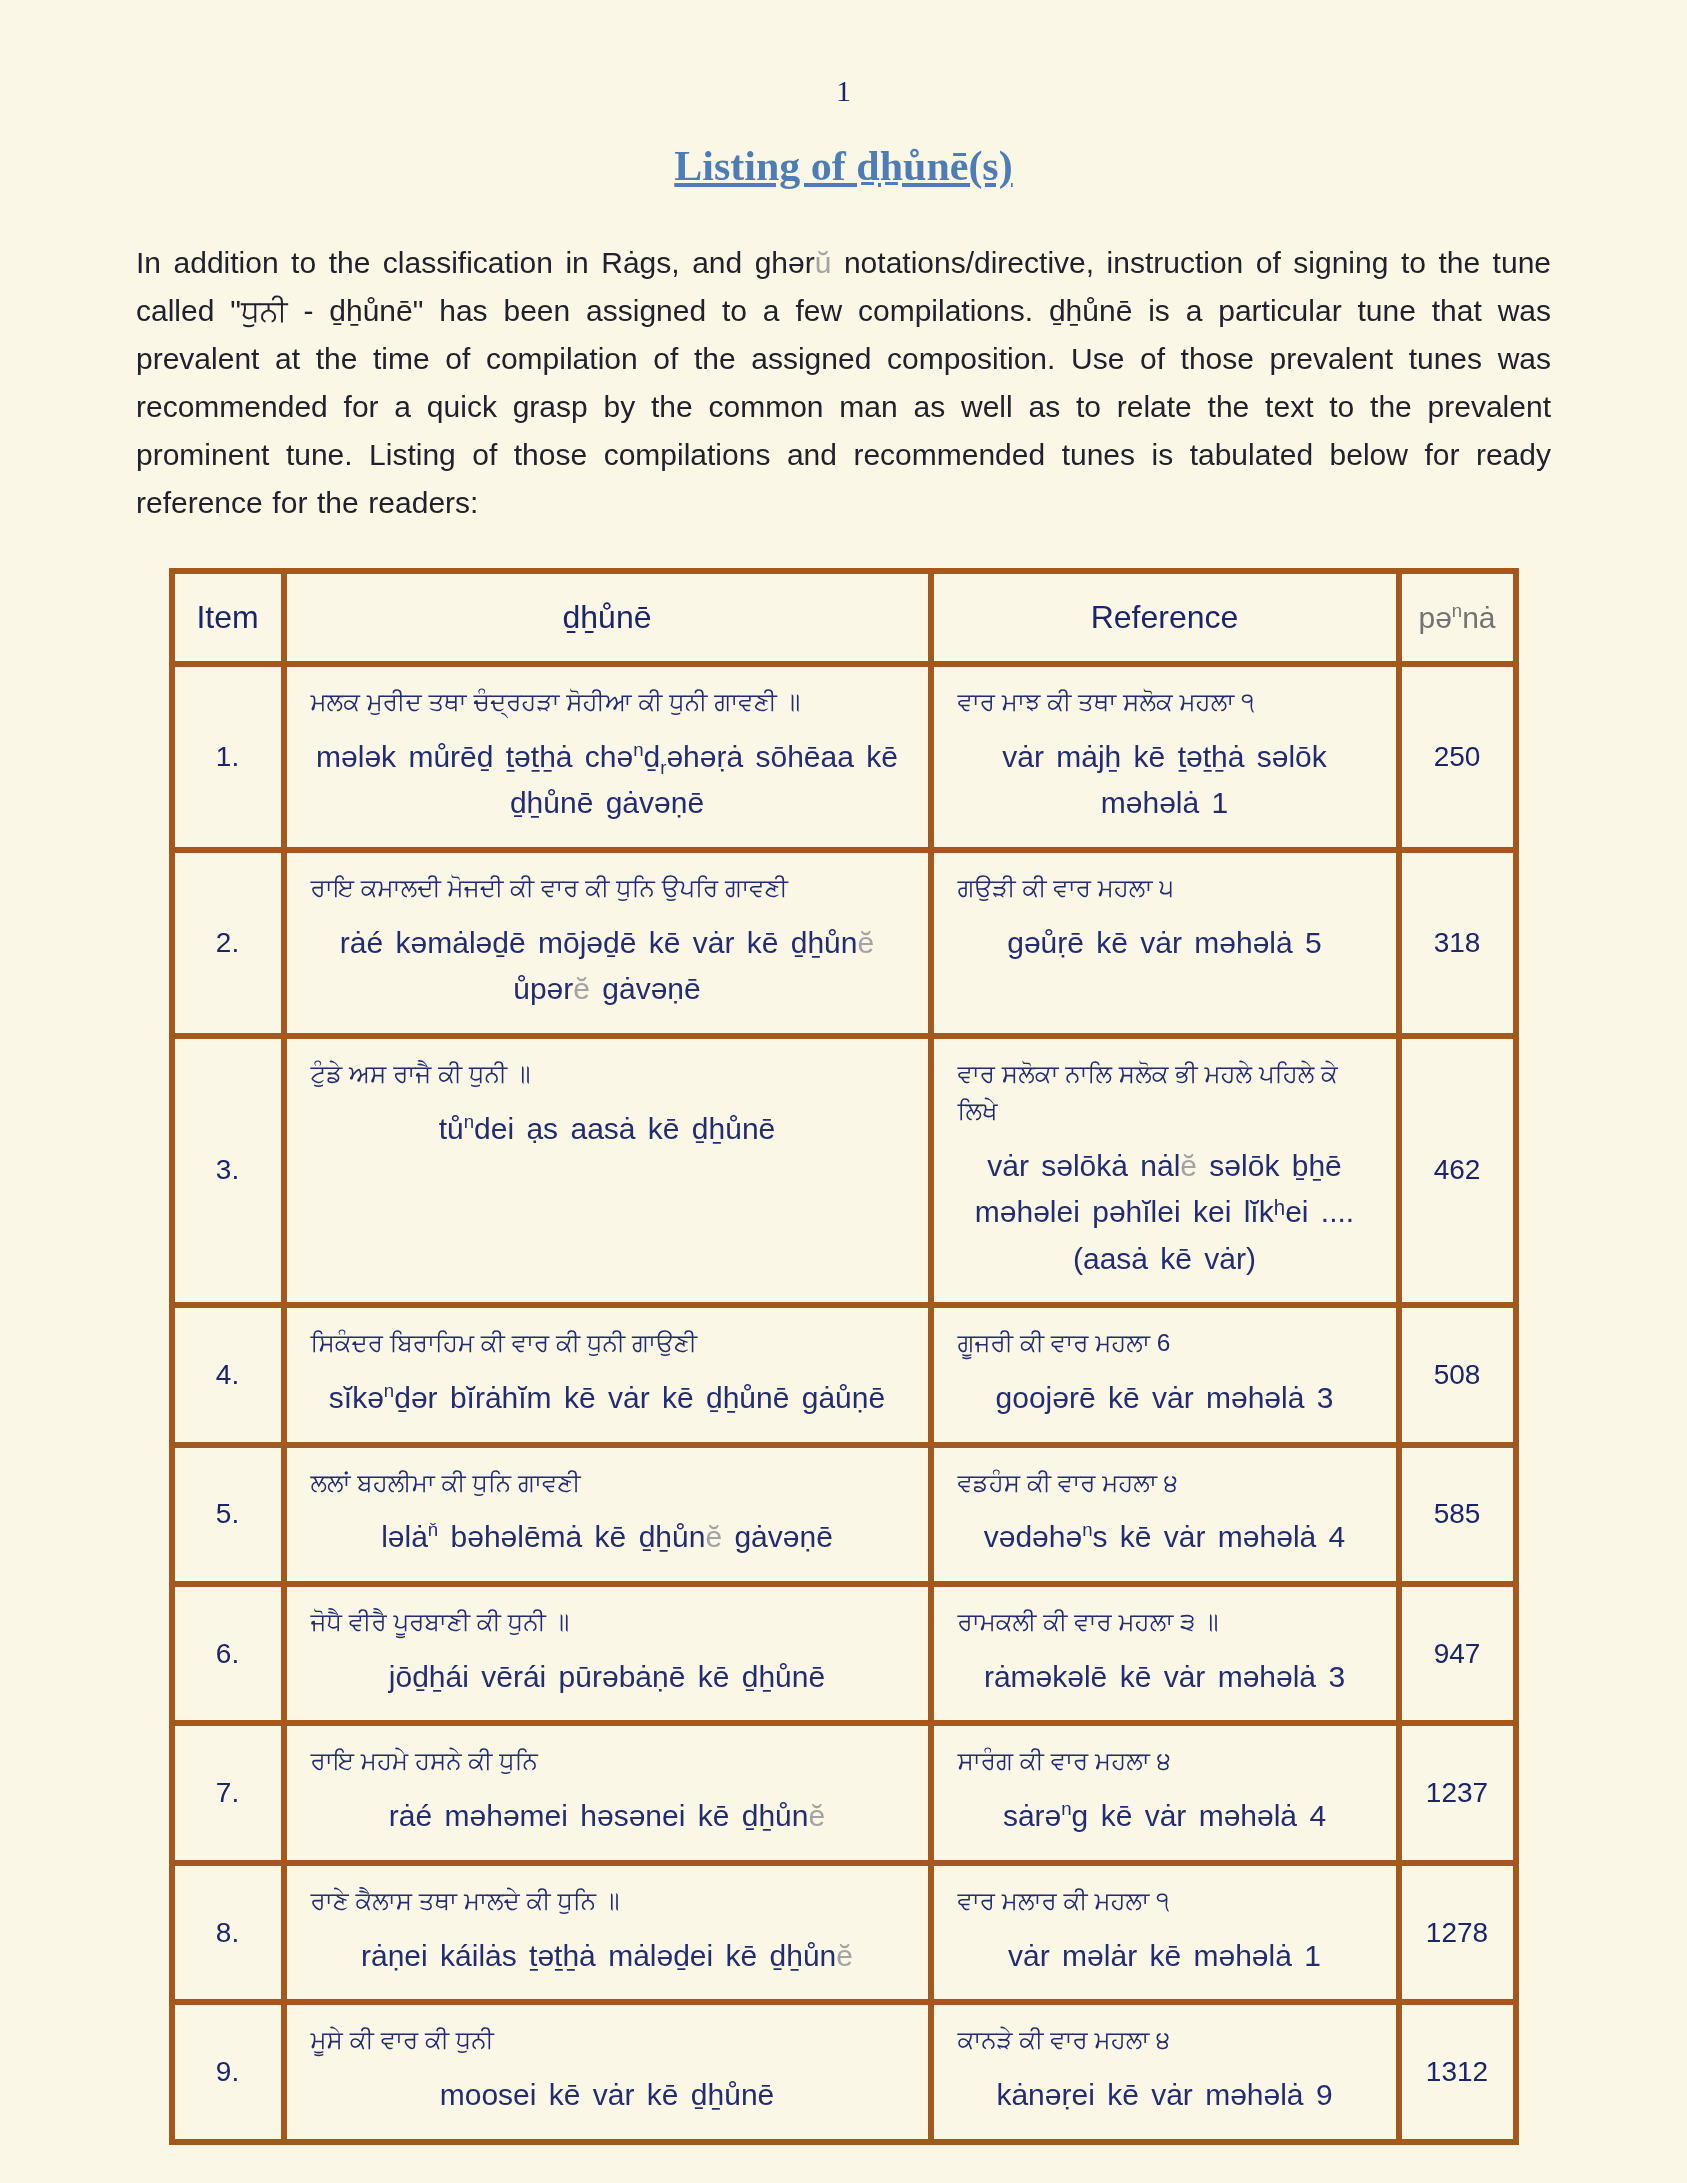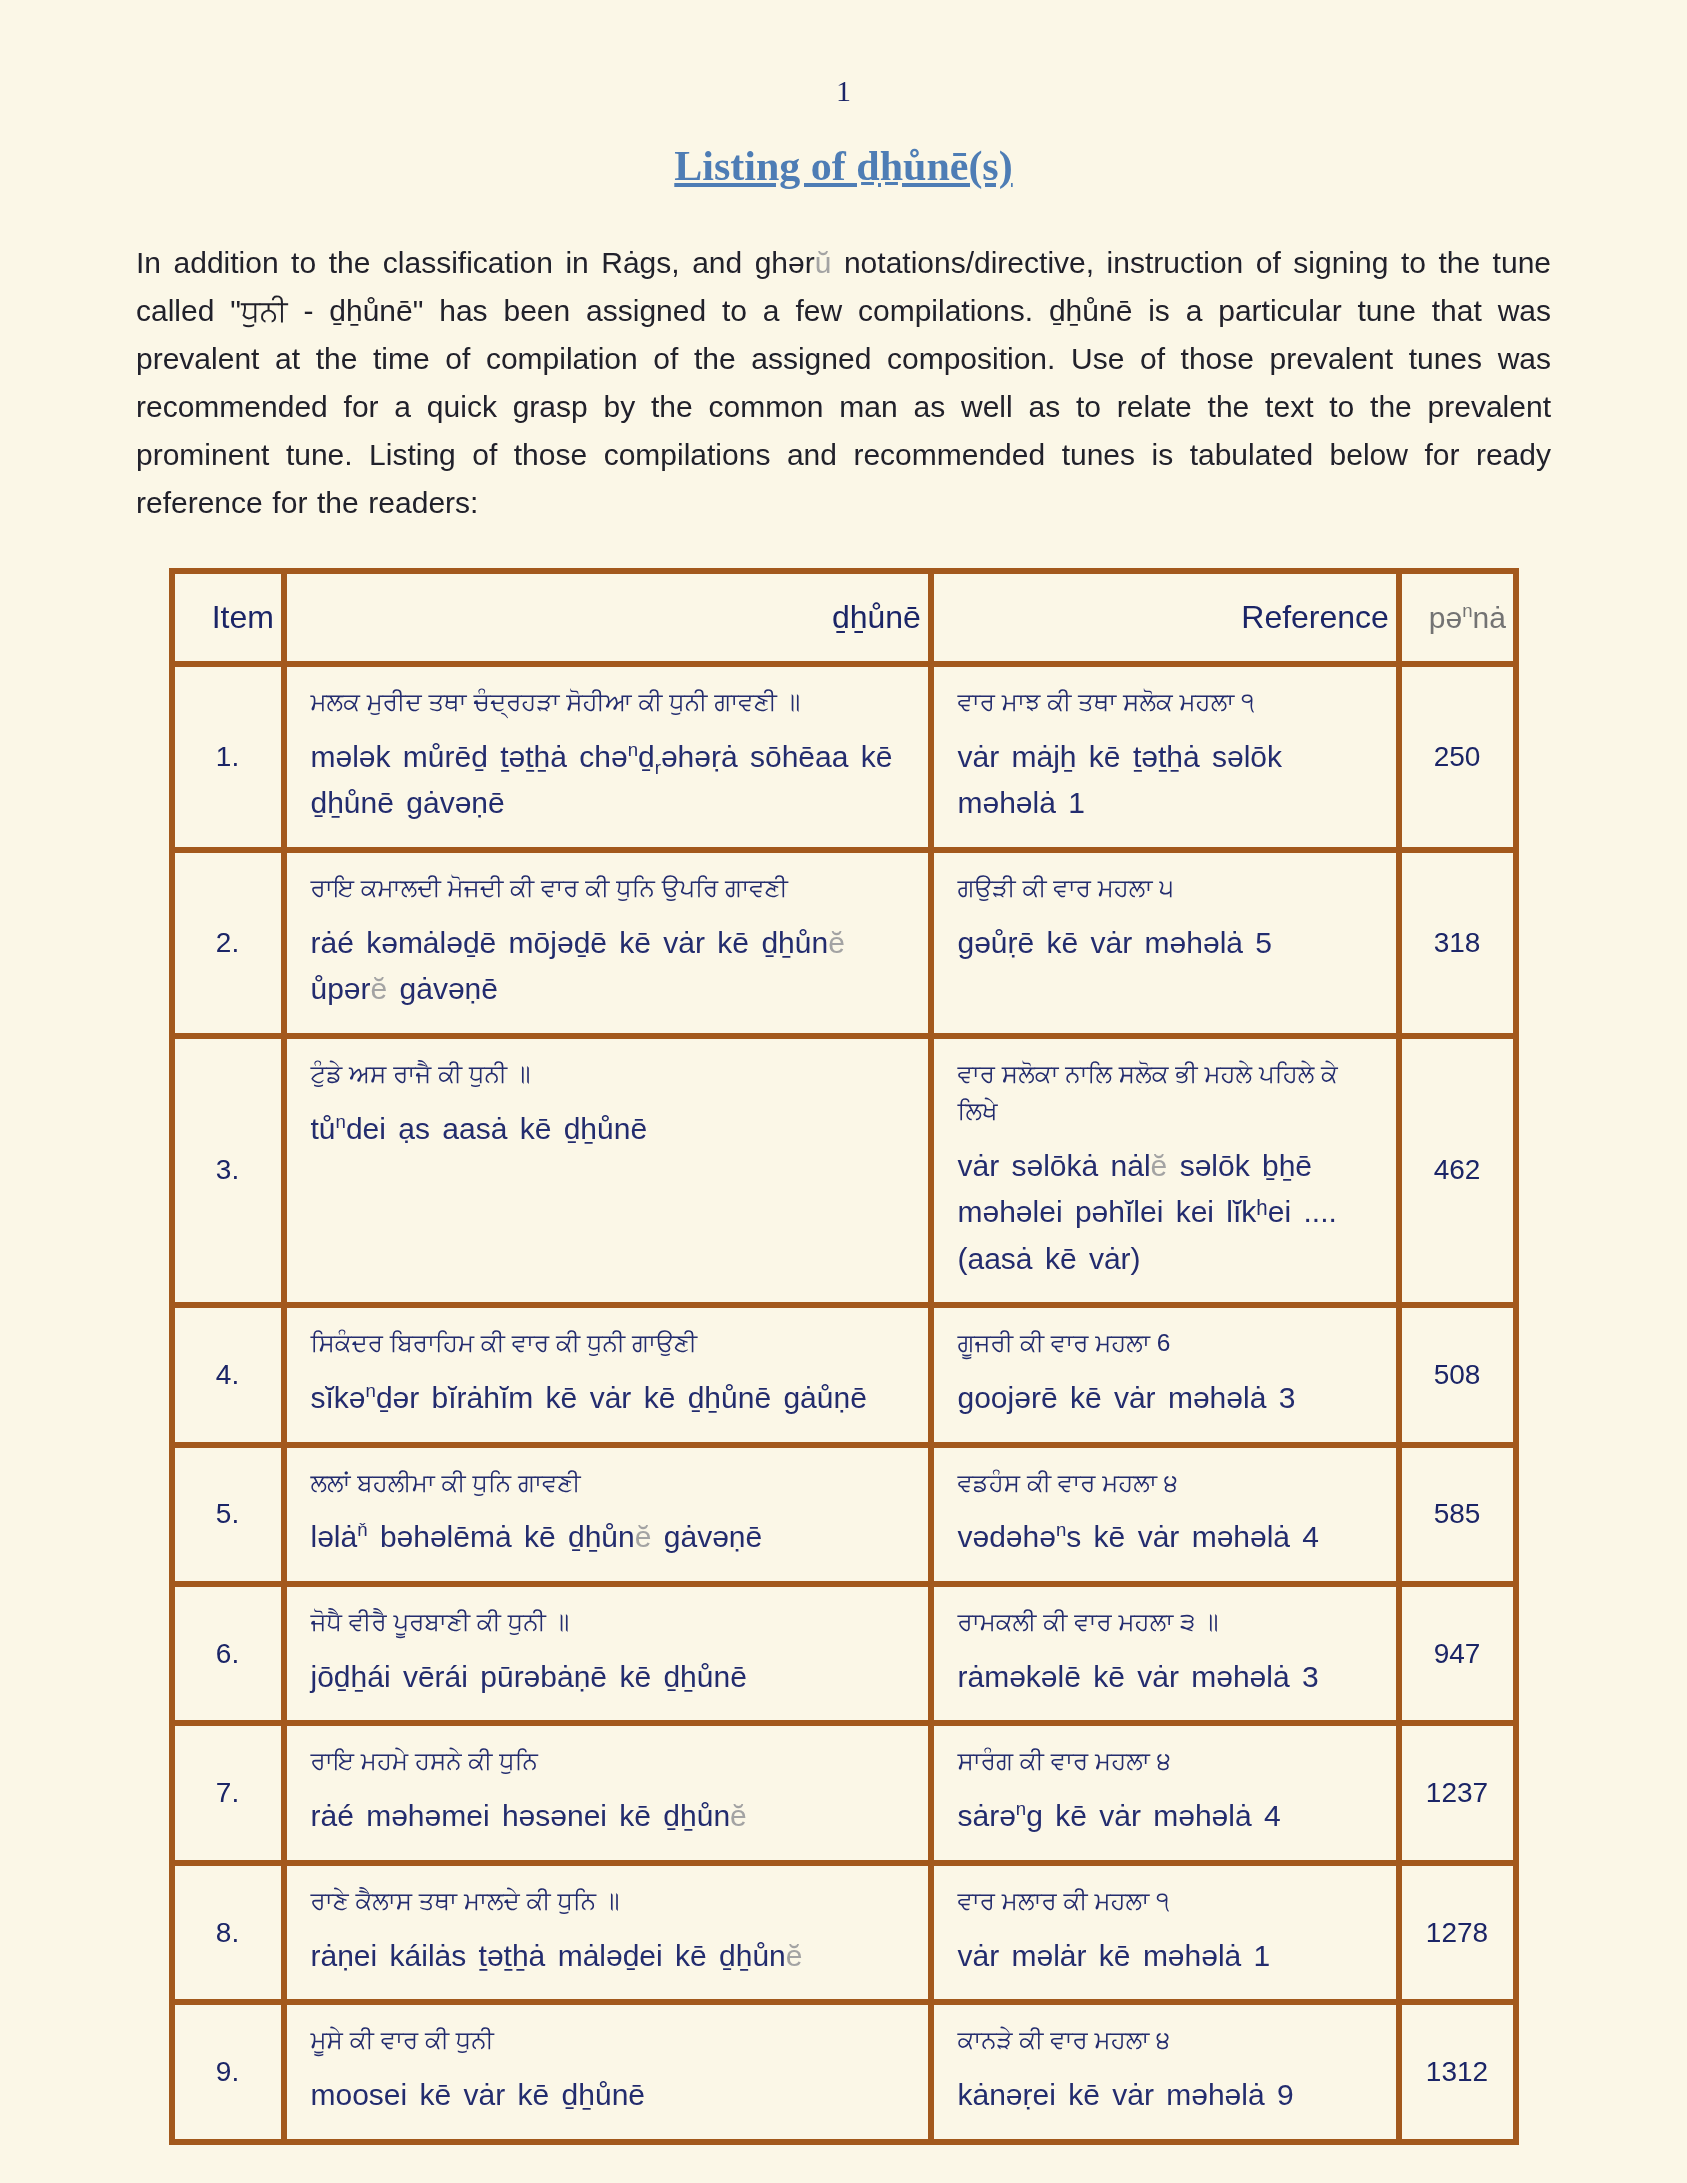--- a/index.html
+++ b/index.html
@@ -49,38 +49,39 @@
   .dhune-table col.c-ref { width:468px; }
   .dhune-table col.c-page { width:117px; }
   .dhune-table th, .dhune-table td {
     border:6.6px solid #A3591D;
   }
   .dhune-table th {
     font-size:32px;
     font-weight:400;
     color:#1B2567;
     padding:25px 6.6px;
-    text-align:right;
+    text-align:center;
   }
   .dhune-table th.panna-header { color:#737373; font-size:30px; }
   .dhune-table td.text-cell {
     vertical-align:top;
     padding:17px 24px 20px 24px;
   }
   .gurmukhi {
     font-size:24.5px;
     line-height:1.5;
     color:#232C6E;
   }
   .roman {
     margin-top:13.2px;
     font-size:30px;
     line-height:1.55;
     color:#232C6E;
     word-spacing:4px;
+    text-align:center;
   }
   td.item-cell, td.page-cell {
     text-align:center;
     vertical-align:middle;
     font-size:28px;
     color:#1B2567;
   }
 </style>
 </head>
 <body>

